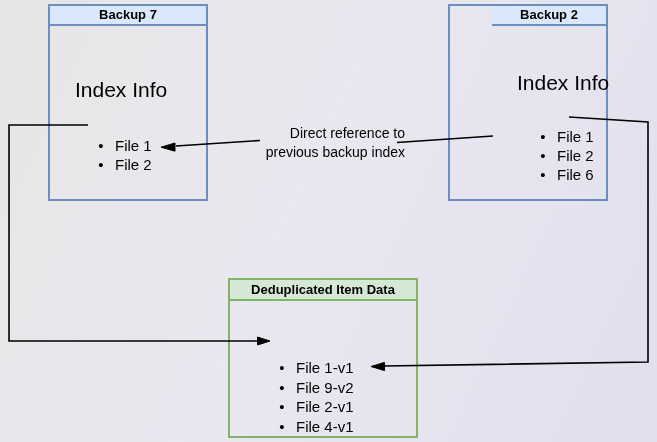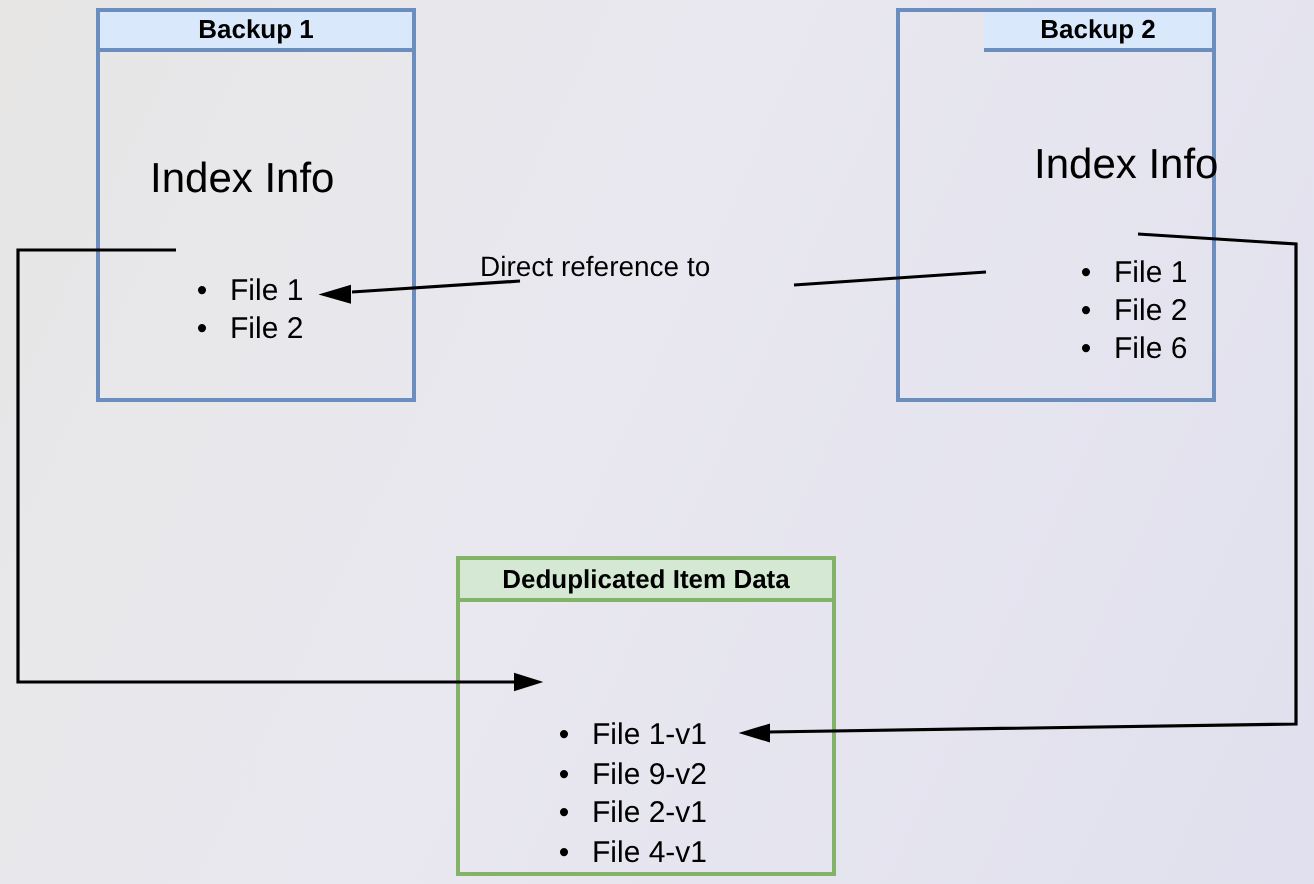--- a/index.html
+++ b/index.html
@@ -47,21 +47,21 @@
   .li{
     display:flex;align-items:baseline;
     font-size:15px;line-height:19px;color:#000;white-space:nowrap;
   }
   .dedup-list .li{line-height:19.5px;}
   .dot{width:14px;text-align:center;flex:0 0 14px;}
   .li .txt{margin-left:7px;}
   .annotation{
     position:absolute;
     left:240px;top:124px;width:165px;
-    text-align:left;
+    text-align:right;
     font-size:14px;line-height:19px;color:#000;
     z-index:6;
   }
   svg.connectors{
     position:absolute;left:0;top:0;width:657px;height:442px;
     z-index:5;pointer-events:none;
   }
   svg.connectors path{
     fill:none;stroke:var(--connector,#000);stroke-width:1.6;
     stroke-linejoin:miter;stroke-linecap:butt;
@@ -91,21 +91,21 @@
 
     <path d="M569,117 L648,122 L648,362 L384,366"></path>
     <polygon points="371,366.5 384.5,362.4 384.5,370.6"></polygon>
 
     <path d="M493,136 L397,142.5"></path>
     <path d="M260,140.5 L176,146"></path>
     <polygon points="161,147.2 175,143 175,151.2"></polygon>
   </svg>
 
   <div class="box blue" id="backup1">
-    <div class="box-header">Backup 1</div>
+    <div class="box-header">Backup 7</div>
     <div class="box-body">
       <div class="section-label">Index Info</div>
       <div class="list">
         <div class="li">
           <span class="dot">•</span>
           <span class="txt">File 1</span>
         </div>
         <div class="li">
           <span class="dot">•</span>
           <span class="txt">File 2</span>
@@ -154,15 +154,16 @@
         <div class="li">
           <span class="dot">•</span>
           <span class="txt">File 4-v1</span>
         </div>
       </div>
     </div>
   </div>
 
   <div class="annotation">
     <div>Direct reference to</div>
+    <div>previous backup index</div>
   </div>
 
 </div>
 
 </body></html>

